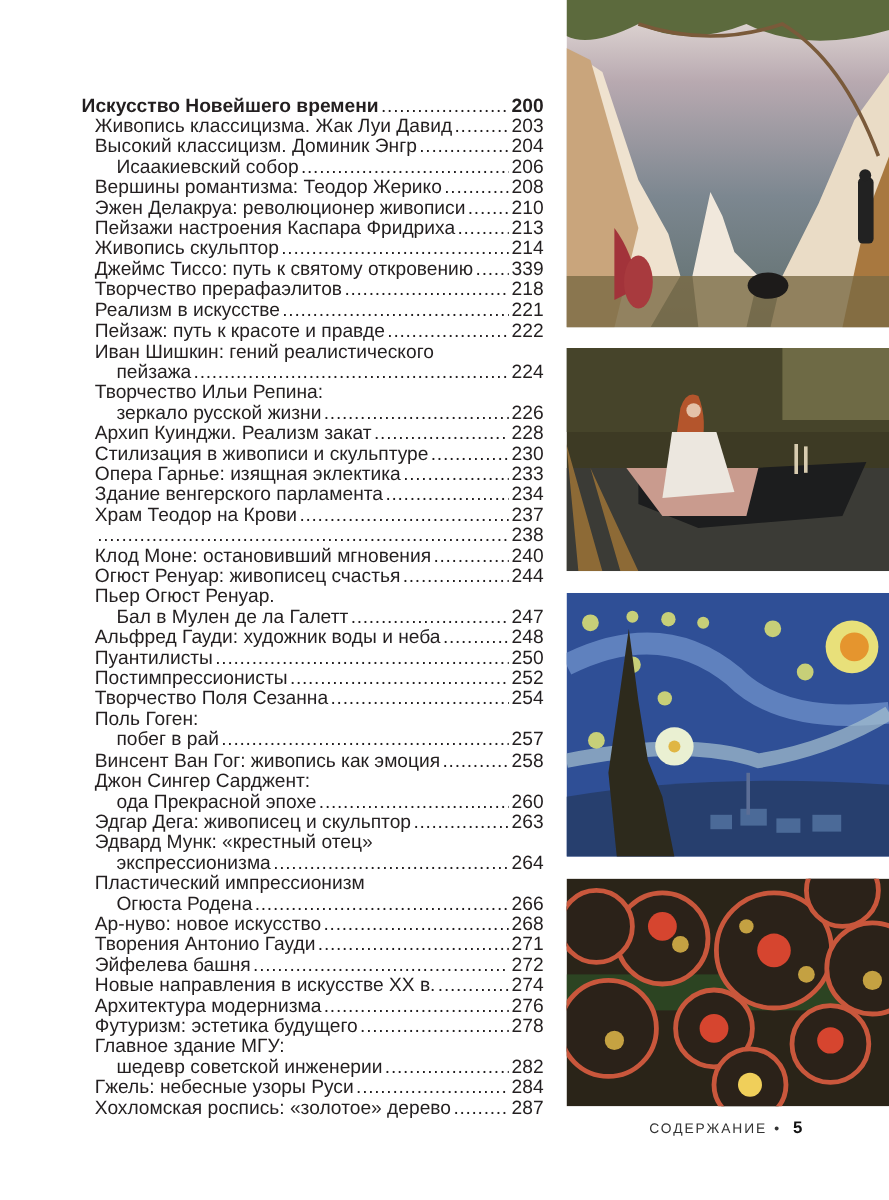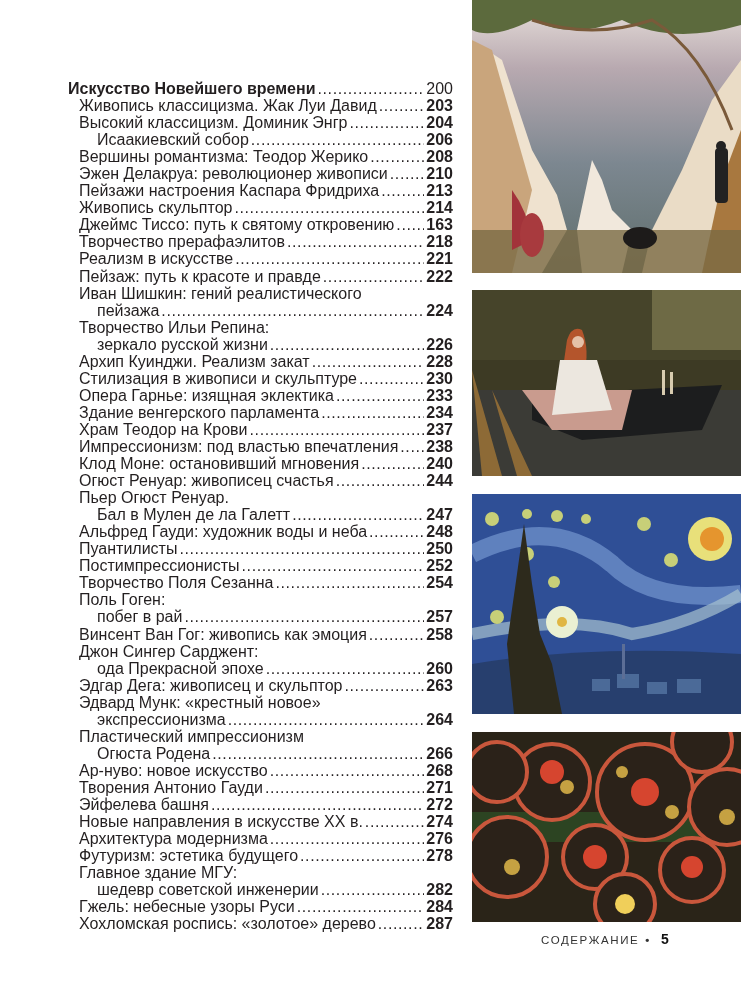--- a/index.html
+++ b/index.html
@@ -5,22 +5,22 @@
   html,body{margin:0;padding:0;background:#fff;}
   body{width:741px;height:1000px;position:relative;overflow:hidden;font-family:"Liberation Sans",sans-serif;color:#231f20;}
   .toc{position:absolute;left:68px;top:80px;width:385px;}
   .row{display:flex;align-items:flex-start;font-size:16px;line-height:17.05px;height:17.05px;white-space:nowrap;}
   .row.l0{padding-left:0;font-weight:bold;}
   .row.l1{padding-left:11px;}
   .row.l2{padding-left:29px;}
   .row .t{flex:0 0 auto;}
   .row .d{flex:1 1 auto;overflow:hidden;margin:0 2px;}
   .row .d::after{content:"................................................................................................................................................";letter-spacing:0.6px;font-weight:normal;}
-  .row .p{flex:0 0 auto;font-weight:bold;}
-  .row.l0 .p{font-weight:normal;}
+  .row .p{flex:0 0 auto;font-weight:normal;}
+  .row.l0 .p{font-weight:bold;}
   .pic{position:absolute;left:472px;width:269px;overflow:hidden;}
   .footer{position:absolute;left:541px;top:931px;font-size:11.5px;letter-spacing:1.6px;color:#333;}
   .footer .num{font-weight:bold;font-size:14px;letter-spacing:0;color:#111;margin-left:4px;}
   .footer .dot{margin:0 6px;font-weight:bold;}
 </style>
 </head>
 <body>
 
 <div class="toc" id="toc">
     <div class="row l0">
@@ -59,21 +59,21 @@
       <span class="p">213</span>
     </div>
     <div class="row l1">
       <span class="t">Живопись скульптор</span>
       <span class="d"></span>
       <span class="p">214</span>
     </div>
     <div class="row l1">
       <span class="t">Джеймс Тиссо: путь к святому откровению</span>
       <span class="d"></span>
-      <span class="p">163</span>
+      <span class="p">339</span>
     </div>
     <div class="row l1">
       <span class="t">Творчество прерафаэлитов</span>
       <span class="d"></span>
       <span class="p">218</span>
     </div>
     <div class="row l1">
       <span class="t">Реализм в искусстве</span>
       <span class="d"></span>
       <span class="p">221</span>
@@ -118,21 +118,20 @@
       <span class="t">Здание венгерского парламента</span>
       <span class="d"></span>
       <span class="p">234</span>
     </div>
     <div class="row l1">
       <span class="t">Храм Теодор на Крови</span>
       <span class="d"></span>
       <span class="p">237</span>
     </div>
     <div class="row l1">
-      <span class="t">Импрессионизм: под властью впечатления</span>
       <span class="d"></span>
       <span class="p">238</span>
     </div>
     <div class="row l1">
       <span class="t">Клод Моне: остановивший мгновения</span>
       <span class="d"></span>
       <span class="p">240</span>
     </div>
     <div class="row l1">
       <span class="t">Огюст Ренуар: живописец счастья</span>
@@ -187,21 +186,21 @@
       <span class="t">ода Прекрасной эпохе</span>
       <span class="d"></span>
       <span class="p">260</span>
     </div>
     <div class="row l1">
       <span class="t">Эдгар Дега: живописец и скульптор</span>
       <span class="d"></span>
       <span class="p">263</span>
     </div>
     <div class="row l1 cont">
-      <span class="t">Эдвард Мунк: «крестный новое»</span>
+      <span class="t">Эдвард Мунк: «крестный отец»</span>
     </div>
     <div class="row l2">
       <span class="t">экспрессионизма</span>
       <span class="d"></span>
       <span class="p">264</span>
     </div>
     <div class="row l1 cont">
       <span class="t">Пластический импрессионизм</span>
     </div>
     <div class="row l2">

